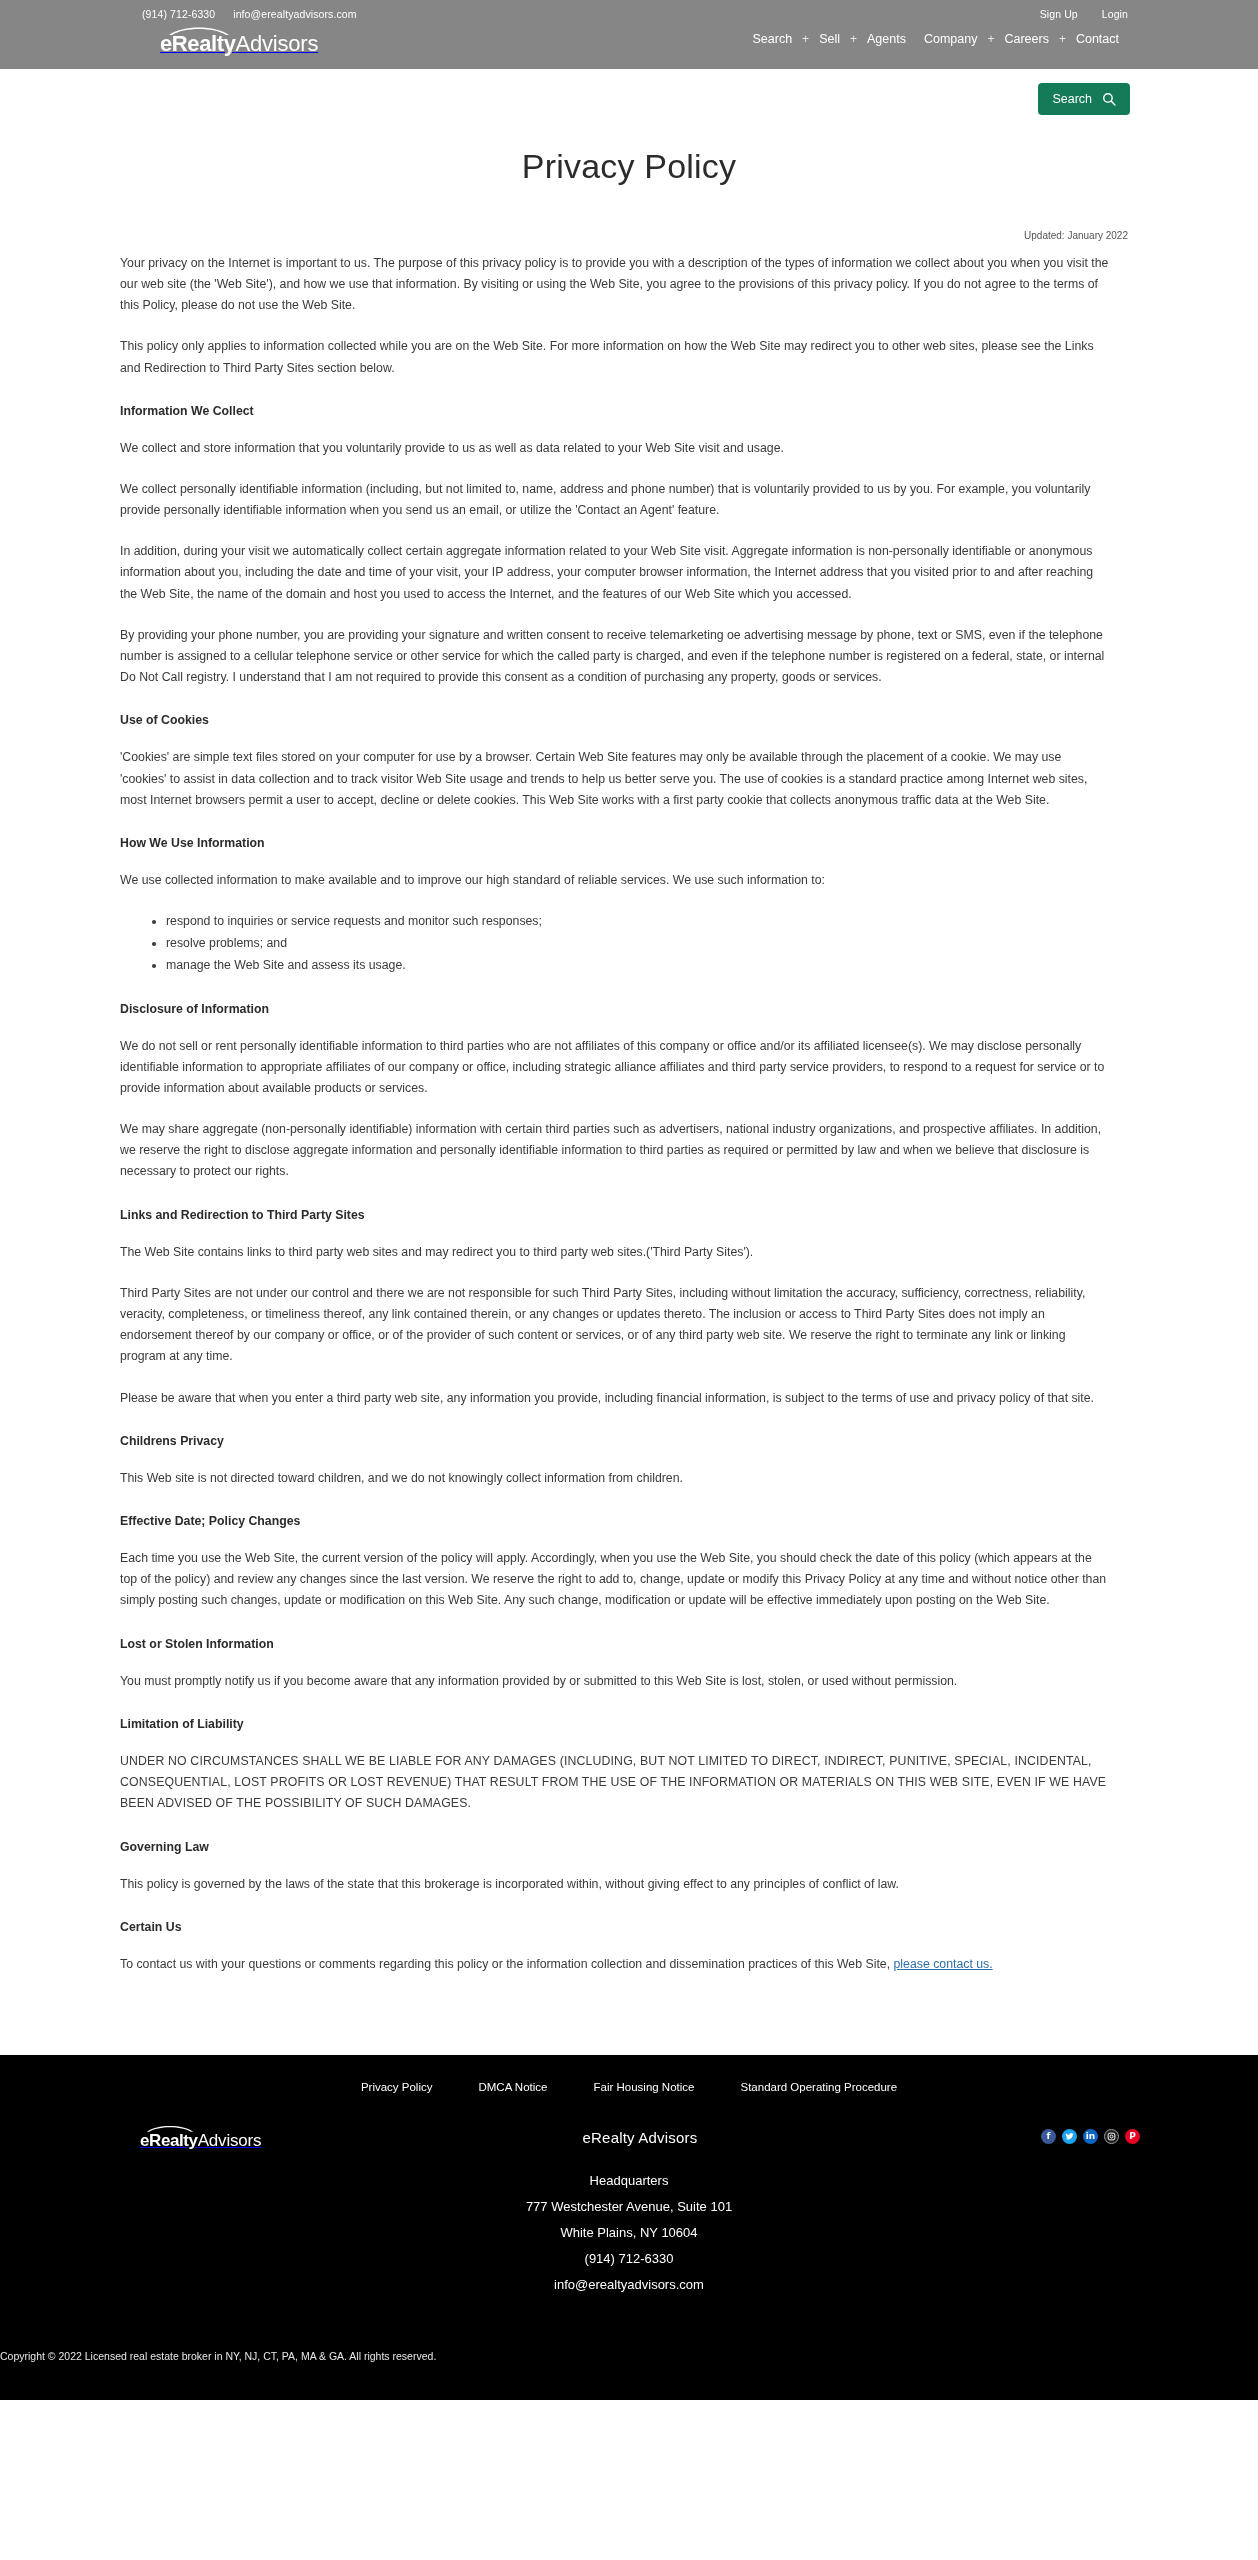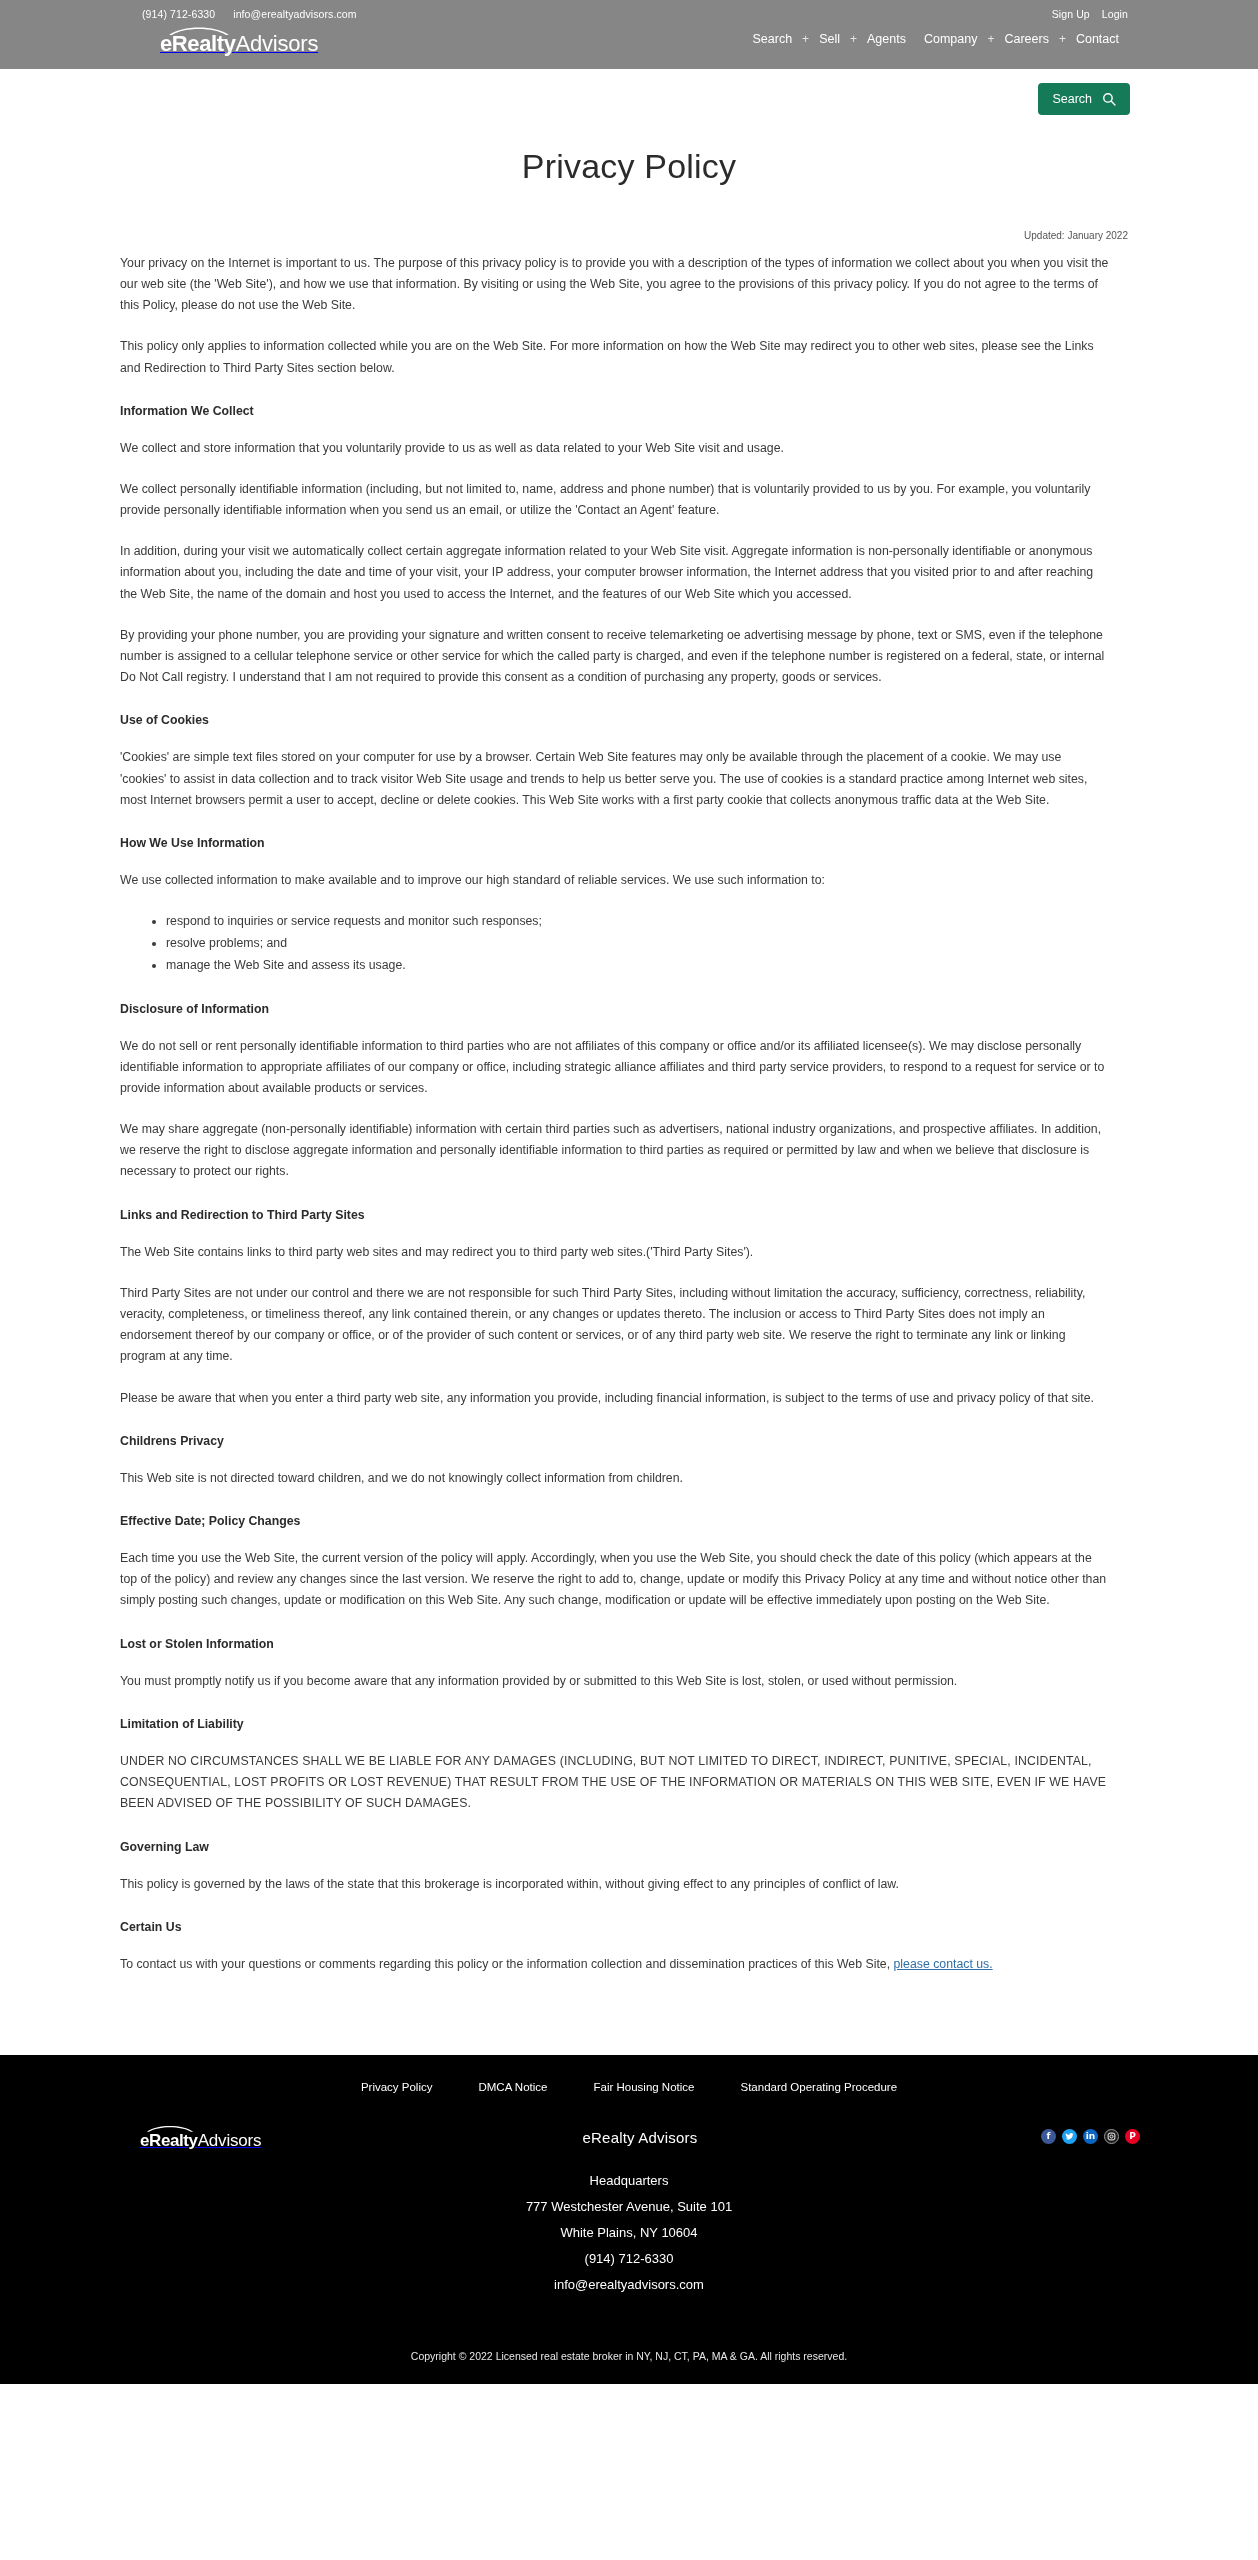--- a/index.html
+++ b/index.html
@@ -26,21 +26,21 @@
     padding: 6px 130px 0 142px;
     height: 22px;
   }
   .utility-left { display: flex; gap: 18px; align-items: center; }
   .utility-left a, .utility-right a {
     color: #ffffff;
     font-size: 10.5px;
     text-decoration: none;
     letter-spacing: 0.1px;
   }
-  .utility-right { display: flex; gap: 12px; align-items: center; }
+  .utility-right { display: flex; gap: 24px; align-items: center; }
   .utility-right a { font-size: 10.5px; }
 
   .header-main {
     display: flex;
     align-items: center;
     justify-content: space-between;
     padding: 2px 130px 14px 160px;
   }
   .logo {
     position: relative;
@@ -228,24 +228,24 @@
   .footer-address {
     text-align: center;
     padding: 18px 0 0 0;
   }
   .footer-address div {
     font-size: 13px;
     color: #ffffff;
     line-height: 2.0;
   }
   .footer-copy {
-    text-align: center;
+    text-align: left;
     font-size: 10.5px;
     color: #e8e8e8;
-    padding: 52px 0 22px 0;
+    padding: 52px 0 38px 0;
   }
 </style>
 </head>
 <body>
 
 <header class="site-header">
 
   <div class="utility-bar">
     <div class="utility-left">
       <a href="#">(914) 712-6330</a>

